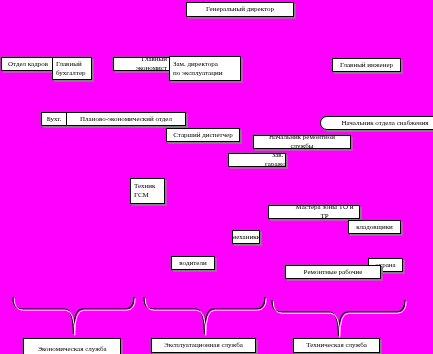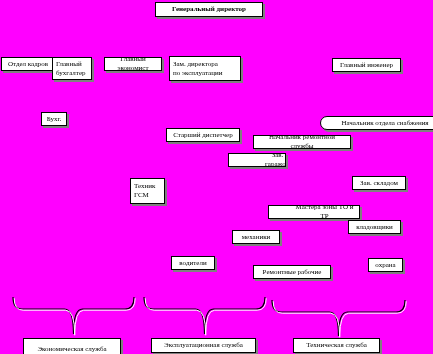--- a/index.html
+++ b/index.html
@@ -36,57 +36,58 @@
     align-items: center;
     justify-content: center;
     white-space: pre-line;
     overflow: hidden;
   }
   .node.left-align {
     text-align: left;
     justify-content: flex-start;
   }
   .node.root {
-    font-weight: bold;
+    font-weight: normal;
+    margin-left: 31px;
   }
   .brace-layer {
     position: absolute;
     left: 0;
     top: 0;
     width: 433px;
     height: 354px;
     pointer-events: none;
   }
 </style>
 </head>
 <body>
 
 <div id="chart-canvas">
     <div class="node root" style="left: 155px; top: 2px; width: 108px; height: 15px;"><span>Генеральный директор</span></div>
     <div class="node" style="left: 1px; top: 57px; width: 54px; height: 14px;"><span>Отдел кадров</span></div>
     <div class="node left-align" style="left: 52px; top: 57px; width: 40px; height: 23px;"><span>Главный
 бухгалтер</span></div>
-    <div class="node" style="left: 104px; top: 57px; width: 58px; height: 14px;"><span>Главный экономист</span></div>
+    <div class="node" style="left: 113px; top: 57px; width: 58px; height: 14px; text-align: right;"><span>Главный экономист</span></div>
     <div class="node left-align" style="left: 169px; top: 56px; width: 72px; height: 25px;"><span>Зам. директора
 по эксплуатации</span></div>
     <div class="node" style="left: 332px; top: 58px; width: 69px; height: 14px;"><span>Главный инженер</span></div>
     <div class="node" style="left: 41px; top: 112px; width: 26px; height: 14px;"><span>Бухг.</span></div>
+    <div class="node" style="left: 66px; top: 112px; width: 120px; height: 14px;"><span>Планово-экономический отдел</span></div>
     <div class="node" style="left: 320px; top: 116px; width: 130px; height: 14px; border-radius: 7px;"><span>Начальник отдела снабжения</span></div>
     <div class="node" style="left: 166px; top: 128px; width: 74px; height: 14px;"><span>Старший диспетчер</span></div>
     <div class="node" style="left: 253px; top: 135px; width: 98px; height: 14px;"><span>Начальник ремонтной службы</span></div>
     <div class="node" style="left: 228px; top: 153px; width: 58px; height: 14px; padding-left: 44px;"><span>Зав. гаражом</span></div>
-    <div class="node" style="left: 352px; top: 176px; width: 54px; height: 14px;"><span>Зав. складом</span></div>
     <div class="node left-align" style="left: 130px; top: 178px; width: 35px; height: 26px;"><span>Техник
 ГСМ</span></div>
     <div class="node" style="left: 268px; top: 205px; width: 92px; height: 14px; padding-left: 24px;"><span>Мастера зоны ТО и ТР</span></div>
     <div class="node" style="left: 348px; top: 220px; width: 53px; height: 14px;"><span>кладовщики</span></div>
-    <div class="node" style="left: 232px; top: 230px; width: 48px; height: 14px;"><span>механики</span></div>
+    <div class="node" style="left: 232px; top: 230px; width: 28px; height: 14px;"><span>механики</span></div>
     <div class="node" style="left: 171px; top: 256px; width: 44px; height: 14px;"><span>водители</span></div>
     <div class="node" style="left: 368px; top: 258px; width: 35px; height: 14px;"><span>охрана</span></div>
-    <div class="node" style="left: 253px; top: 265px; width: 78px; height: 14px;"><span>Ремонтные рабочие</span></div>
+    <div class="node" style="left: 285px; top: 265px; width: 96px; height: 14px;"><span>Ремонтные рабочие</span></div>
     <div class="node" style="left: 23px; top: 338px; width: 98px; height: 23px;"><span>Экономическая служба</span></div>
     <div class="node" style="left: 151px; top: 338px; width: 105px; height: 15px;"><span>Эксплуатационная служба</span></div>
     <div class="node" style="left: 293px; top: 338px; width: 87px; height: 15px;"><span>Техническая служба</span></div>
   </div>
 
 <svg class="brace-layer" id="brace-layer" width="433" height="354" viewBox="0 0 433 354">
     <path d="M 13 297 Q 13 309 22 309 L 64.5 309 Q 73.5 309 73.5 334 Q 73.5 309 82.5 309 L 125 309 Q 134 309 134 297" fill="none" stroke="#000000" stroke-width="1.2"></path>
     <path d="M 13 297 Q 13 309 22 309 L 64.5 309 Q 73.5 309 73.5 334 Q 73.5 309 82.5 309 L 125 309 Q 134 309 134 297" fill="none" stroke="#ffffff" stroke-width="1" transform="translate(1.2,1.2)"></path>
     <path d="M 144 297 Q 144 309 153 309 L 195.5 309 Q 204.5 309 204.5 334 Q 204.5 309 213.5 309 L 256 309 Q 265 309 265 297" fill="none" stroke="#000000" stroke-width="1.2"></path>
     <path d="M 144 297 Q 144 309 153 309 L 195.5 309 Q 204.5 309 204.5 334 Q 204.5 309 213.5 309 L 256 309 Q 265 309 265 297" fill="none" stroke="#ffffff" stroke-width="1" transform="translate(1.2,1.2)"></path>

